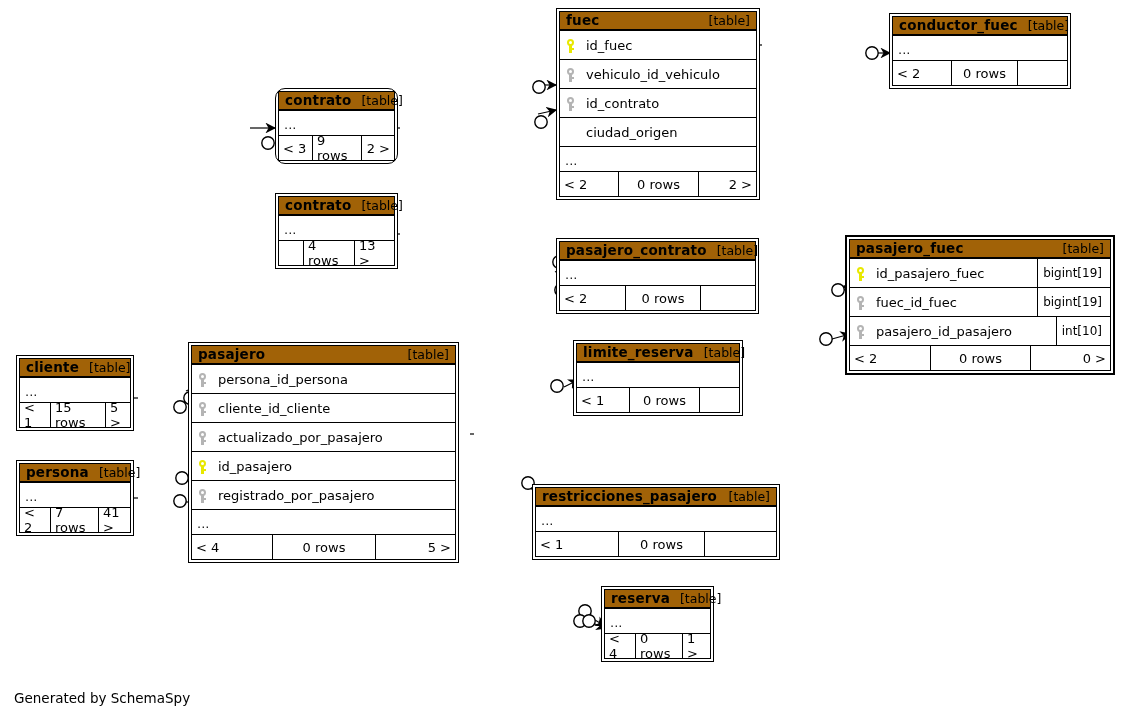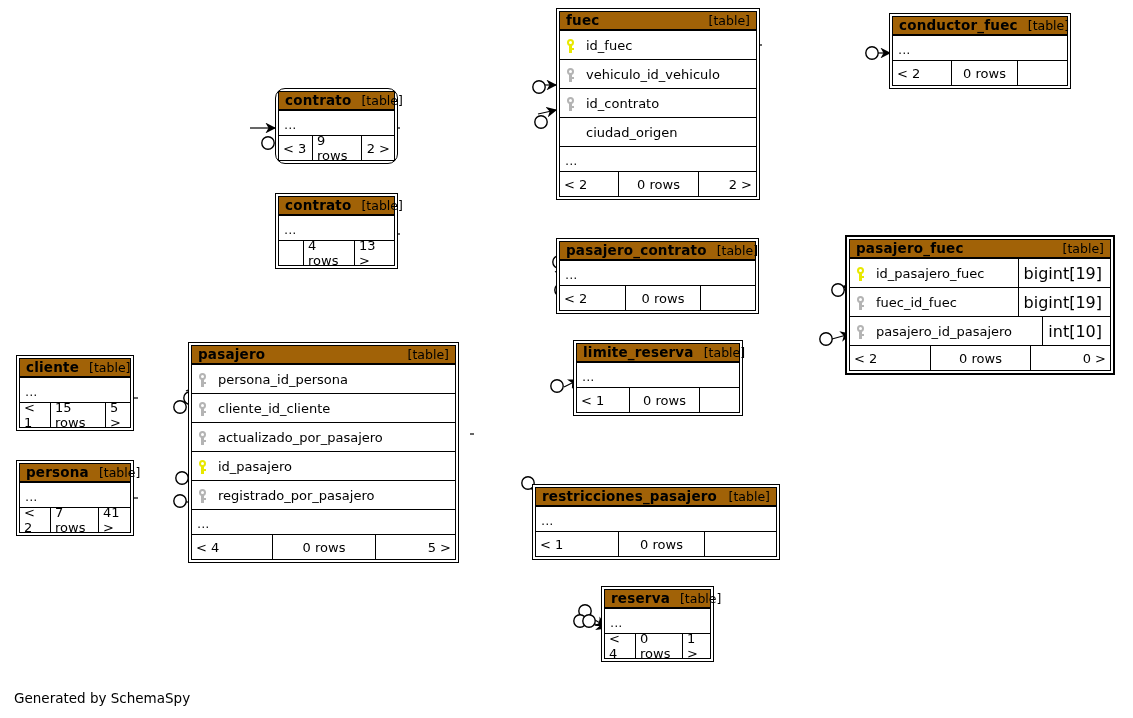--- a/index.html
+++ b/index.html
@@ -44,21 +44,21 @@
     height:29px;
     padding:0 4px 0 6px;
     white-space:nowrap;
     background:#ffffff;
   }
   .col .kw{width:16px;flex:0 0 16px;display:inline-block;}
   .col .cname{flex:1 1 auto;padding-left:4px;font-size:13px;}
   .col .ctype{
     flex:0 0 auto;border-left:1px solid #000000;
     padding:0 4px 0 5px;height:100%;display:flex;align-items:center;
-    font-size:16px;
+    font-size:12px;
   }
   .ellip{
     border-bottom:1px solid #000000;
     box-sizing:border-box;
     height:25px;
     display:flex;align-items:flex-end;
     padding:0 0 3px 5px;
     font-size:13px;color:#222;
     background:#ffffff;
   }

